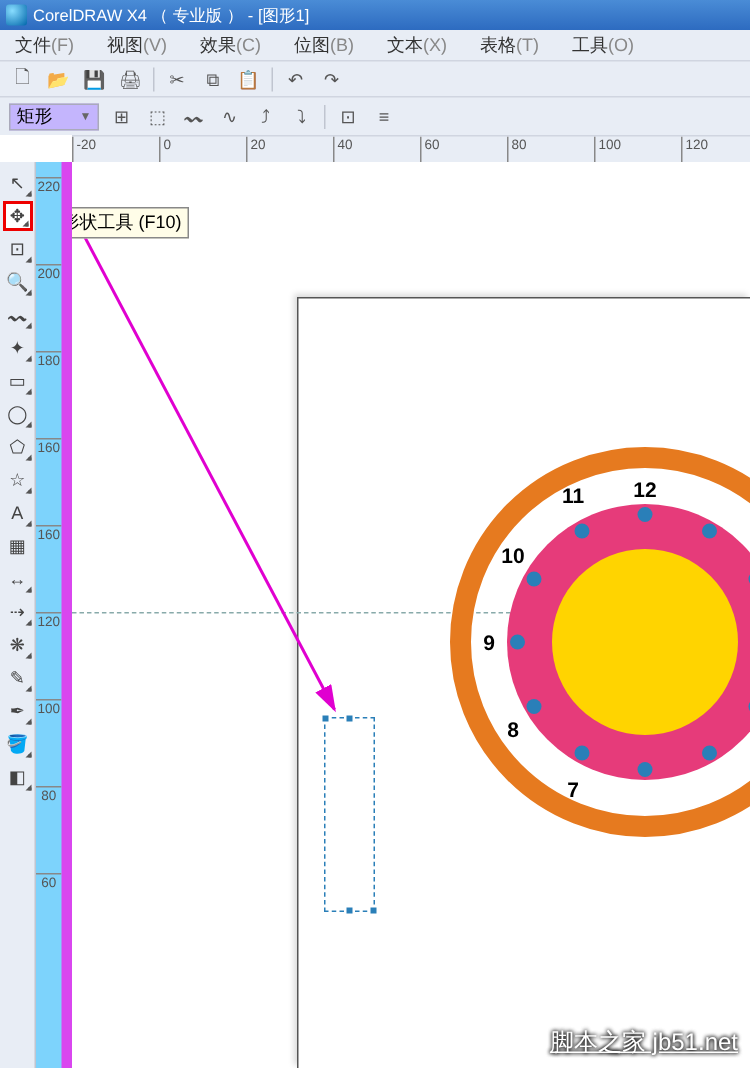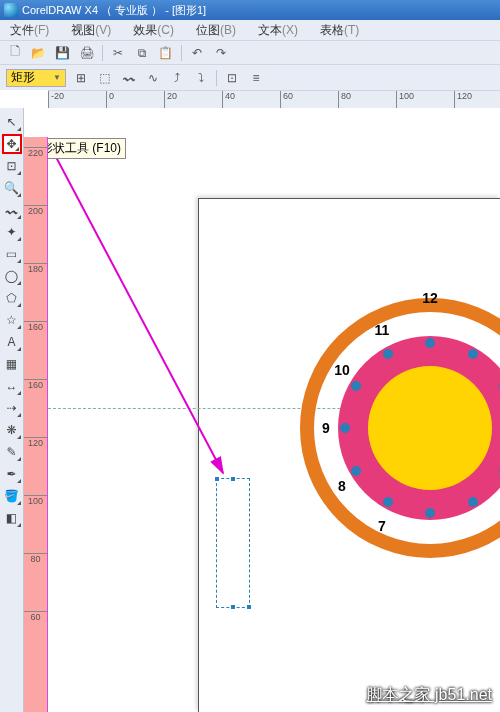--- a/index.html
+++ b/index.html
@@ -11,33 +11,33 @@
 
 .menubar { height: 20px; background: #e8edf5; display: flex; align-items: center; padding: 0 6px; gap: 14px; }
 .menu-item { padding: 2px 4px; font-size: 12px; color: #333; cursor: default; }
 .menu-item .key { color: #888; }
 
 .toolbar { height: 24px; background: #e8edf5; border-top: 1px solid #d0d5e0; display: flex; align-items: center; padding: 0 6px; gap: 6px; }
 .tool-btn { width: 18px; height: 18px; display: flex; align-items: center; justify-content: center; color: #555; }
 .tool-sep { width: 1px; height: 16px; background: #c0c5d0; }
 
 .propbar { height: 26px; background: #e8edf5; border-top: 1px solid #d0d5e0; display: flex; align-items: center; padding: 0 6px; gap: 6px; }
-.combo { height: 18px; border: 1px solid #aab; background: #fde047; display: flex; align-items: center; padding: 0 4px; font-size: 11px; min-width: 60px; justify-content: space-between; }
+.combo { height: 18px; border: 1px solid #aab; background: #c4b5fd; display: flex; align-items: center; padding: 0 4px; font-size: 11px; min-width: 60px; justify-content: space-between; }
 .combo .arrow { font-size: 8px; color: #666; }
 
 .rulerbar { height: 18px; background: #e8edf5; border-top: 1px solid #d0d5e0; position: relative; margin-left: 48px; overflow: hidden; }
 .ruler-tick { position: absolute; top: 0; height: 100%; border-left: 1px solid #888; font-size: 9px; color: #555; padding-left: 2px; line-height: 10px; }
 
 .workspace { position: absolute; top: 108px; left: 0; right: 0; bottom: 0; display: flex; }
 .toolbox { width: 24px; background: #e8edf5; border-right: 1px solid #c0c5d0; display: flex; flex-direction: column; align-items: center; padding-top: 4px; gap: 2px; }
 .tbx { width: 20px; height: 20px; display: flex; align-items: center; justify-content: center; color: #444; position: relative; }
 .tbx.hl { border: 2px solid #e00; background: #fff; }
 .tbx .fly { position:absolute; right:1px; bottom:1px; width:0; height:0; border:2px solid transparent; border-right-color:#555; border-bottom-color:#555; }
 
-.vruler { width: 24px; background: #fca5a5; border-right: 1px solid #d946ef; position: relative; overflow: hidden; margin-top: 29px; }
+.vruler { width: 24px; background: #7dd3fc; border-right: 7px solid #d946ef; position: relative; overflow: hidden; }
 .vtick { position: absolute; left: 0; width: 100%; border-top: 1px solid #888; font-size: 9px; color: #555; text-align: center; line-height: 10px; }
 
 .canvas { flex: 1; background: #fff; position: relative; overflow: hidden; }
 .guide-h { position: absolute; left: 0; right: 0; height: 0; border-top: 1px dashed #8aa; }
 .page-edge { position: absolute; top: 90px; left: 150px; right: 0; bottom: 0; border-left: 1px solid #555; border-top: 1px solid #555; box-shadow: -2px -2px 4px rgba(0,0,0,.15); background: #fff; }
 
 .clock { position: absolute; top: 190px; right: -60px; width: 260px; height: 260px; }
 .ring-outer { position: absolute; inset: 0; border-radius: 50%; border: 14px solid #e67a1f; }
 .ring-inner { position: absolute; inset: 38px; border-radius: 50%; background: #e63b7a; }
 .ring-core { position: absolute; inset: 68px; border-radius: 50%; background: #ffd400; }
@@ -61,20 +61,21 @@
   <div class="title">CorelDRAW X4 （ 专业版 ） - [图形1]</div>
 </div>
 
 <div class="menubar" id="menubar">
     <div class="menu-item">文件<span class="key">(F)</span></div>
     <div class="menu-item">视图<span class="key">(V)</span></div>
     <div class="menu-item">效果<span class="key">(C)</span></div>
     <div class="menu-item">位图<span class="key">(B)</span></div>
     <div class="menu-item">文本<span class="key">(X)</span></div>
     <div class="menu-item">表格<span class="key">(T)</span></div>
+    <div class="menu-item">工具<span class="key">(O)</span></div>
   </div>
 
 <div class="toolbar">
   <span class="tool-btn">🗋</span>
   <span class="tool-btn">📂</span>
   <span class="tool-btn">💾</span>
   <span class="tool-btn">🖨</span>
   <div class="tool-sep"></div>
   <span class="tool-btn">✂</span>
   <span class="tool-btn">⧉</span>
@@ -214,21 +215,21 @@
           <div class="dot" style="left: 203.612px; top: 172.5px;"></div>
           <div class="dot" style="left: 172.5px; top: 203.612px;"></div>
           <div class="dot" style="left: 130px; top: 215px;"></div>
           <div class="dot" style="left: 87.5px; top: 203.612px;"></div>
           <div class="dot" style="left: 56.3878px; top: 172.5px;"></div>
           <div class="dot" style="left: 45px; top: 130px;"></div>
           <div class="dot" style="left: 56.3878px; top: 87.5px;"></div>
           <div class="dot" style="left: 87.5px; top: 56.3878px;"></div>
         </div>
       <div id="clock-nums">
-          <div class="num" style="left: 130px; top: 0;">12</div>
+          <div class="num" style="left: 130px; top: 28px;">12</div>
           <div class="num" style="left: 82px; top: 32px;">11</div>
           <div class="num" style="left: 42px; top: 72px;">10</div>
           <div class="num" style="left: 26px; top: 130px;">9</div>
           <div class="num" style="left: 42px; top: 188px;">8</div>
           <div class="num" style="left: 82px; top: 228px;">7</div>
         </div>
     </div>
 
     <div class="sel-rect">
       <div class="sel-handle" style="left:-3px;top:-3px"></div>

